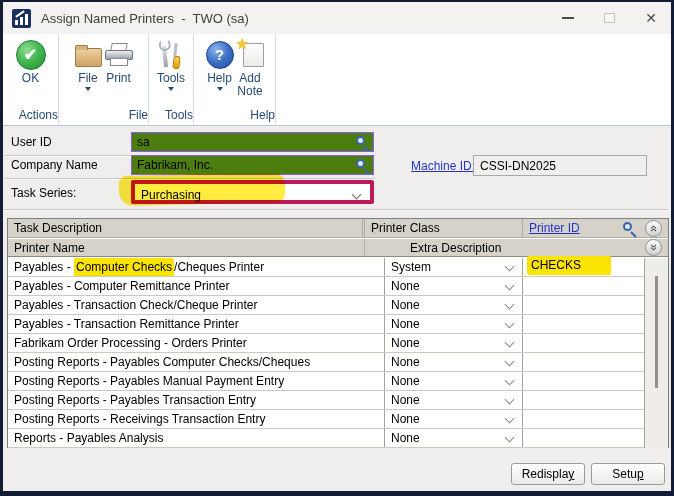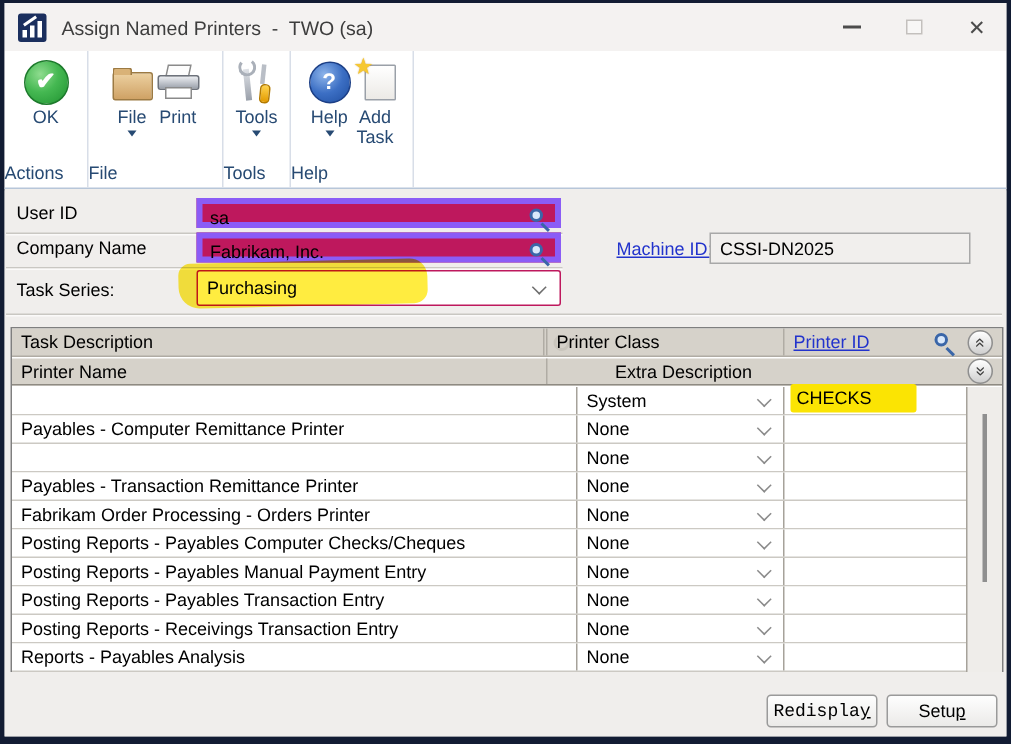--- a/index.html
+++ b/index.html
@@ -35,21 +35,21 @@
     background:#ffffff; border-bottom:1px solid #b7c6d9; display:flex;
   }
   .rgroup { display:flex; flex-direction:column; border-right:1px solid #d8dee8; }
   .rgroup.filler { flex:1; border-right:none; }
   .g-actions{ width:56px; } .g-file{ width:90px; } .g-tools{ width:45px; } .g-help{ width:82px; }
   .rbuttons { flex:1; display:flex; justify-content:center; align-items:flex-start; gap:3px; padding-top:3px; }
   .rbtn { display:flex; flex-direction:column; align-items:center; cursor:default; }
   .ricon-area { height:35px; display:flex; align-items:center; justify-content:center; }
   .rlabel { font-size:12px; color:#274a73; line-height:13px; text-align:center; }
   .drop-arrow { margin-top:2px; width:0; height:0; border-left:3px solid transparent; border-right:3px solid transparent; border-top:4px solid #274a73; }
-  .rgrouplabel { height:18px; font-size:12px; color:#274a73; text-align:left; line-height:16px; }
+  .rgrouplabel { height:18px; font-size:12px; color:#274a73; text-align:right; line-height:16px; }
 
   
   .icon-ok { width:30px; height:30px; border-radius:50%; border:1px solid #1d7a2c;
     background:radial-gradient(circle at 35% 30%, #8fdc8f 0%, #45b852 45%, #1f9230 100%);
     color:#fff; font-size:16px; font-weight:bold; text-align:center; line-height:28px; }
   .icon-folder { position:relative; width:27px; height:19px; margin-top:5px;
     background:linear-gradient(#ecd0a0,#cfa265); border:1px solid #9c7a43; border-radius:2px; }
   .icon-folder:before { content:""; position:absolute; left:-1px; top:-4px; width:11px; height:4px;
     background:#d9b277; border:1px solid #9c7a43; border-bottom:none; border-radius:2px 2px 0 0; }
   .icon-printer { position:relative; width:28px; height:24px; }
@@ -65,32 +65,32 @@
     background:radial-gradient(circle at 35% 30%, #8db4ea 0%, #3c6fc4 50%, #1f4ea0 100%);
     color:#fff; font-size:15px; font-weight:bold; text-align:center; line-height:26px; }
   .icon-note { position:relative; width:21px; height:24px; margin-left:6px; background:linear-gradient(#ffffff,#eceae6); border:1px solid #9aa0a8; border-radius:1px; }
   .icon-note .star { position:absolute; left:-8px; top:-9px; font-size:15px; color:#f6c832; text-shadow:0 0 1px #c98f1b; }
 
   
   .bodyarea { position:absolute; left:0; top:125px; right:0; bottom:0; background:#f0eeec; font-size:12px; color:#000; }
   .flabel { position:absolute; font-size:12px; color:#000; }
   .etch { position:absolute; height:2px; border-top:1px solid #c9c7c2; border-bottom:1px solid #fbfaf9; }
 
-  .ibox { position:absolute; background:#be185d; border:4px solid #8b5cf6; }
+  .ibox { position:absolute; background:#4d7c0f; border:1px solid #8b5cf6; }
   .ibox .val { position:absolute; left:5px; top:2px; font-size:12px; }
   .lookup { position:absolute; right:2px; top:2px; width:16px; height:15px; }
   .mag { position:relative; width:15px; height:15px; }
   .mag .lens { position:absolute; left:1px; top:1px; width:9px; height:9px; border:2px solid #3a66a8; border-radius:50%; background:#d9e8fb; }
   .mag .handle { position:absolute; left:9px; top:10px; width:7px; height:2px; background:#3a66a8; transform:rotate(45deg); transform-origin:left center; }
 
   .rofield { position:absolute; background:#f1efed; border:1px solid #a8a8a8; }
   .rofield .val { position:absolute; left:6px; top:3px; }
   .linklabel { position:absolute; color:#2233cc; text-decoration:underline; font-size:12px; }
 
-  .combo { position:absolute; background:#fff; border:1px solid #be185d; border-radius:2px; }
+  .combo { position:absolute; background:#fff; border:4px solid #be185d; border-radius:2px; }
   .combo .val { position:absolute; left:6px; top:4px; z-index:2; }
   .chev { position:absolute; width:7px; height:7px; border-right:1px solid #6e6e6e; border-bottom:1px solid #6e6e6e; transform:rotate(45deg); }
   .combo .chev { right:10px; top:7px; }
 
   .swatch { position:absolute; background:#ffe600; opacity:0.75; mix-blend-mode:multiply;
     border-radius:8px 12px 9px 14px; transform:rotate(-1.4deg); z-index:3; pointer-events:none; }
 
   mark.hl { background:#fbe403; color:#000; padding:2px 2px 3px 2px; border-radius:2px; }
   mark.hl-id { background:#fbe403; color:#000; padding:2px 30px 3px 4px; border-radius:2px; }
 
@@ -204,21 +204,21 @@
           <span class="rlabel">Help</span>
           <span class="drop-arrow"></span>
         </div>
         <div class="rbtn">
           <span class="ricon-area">
               <span class="icon-note">
                 <span class="star">★</span>
               </span>
             </span>
           <span class="rlabel">Add</span>
-          <span class="rlabel">Task</span>
+          <span class="rlabel">Note</span>
         </div>
       </div>
       <div class="rgrouplabel">Help</div>
     </div>
 
     <div class="rgroup filler"></div>
   </div>
 
   <div class="bodyarea">
 
@@ -262,31 +262,33 @@
       </div>
       <div class="ghead r2">
         <div class="hcell" style="left:0; width:376px;">Printer Name</div>
         <div class="hcell vline" style="left:356px; width:260px;padding-left:45px;">Extra Description</div>
         <span class="roundbtn down" style="left:637px; top:0;"><span>«</span></span>
       </div>
 
       <div class="gbody">
 
         <div class="grow" style="top:0;">
+          <div class="cell-task"><span>Payables - </span><mark class="hl">Computer Checks</mark><span>/Cheques Printer</span></div>
           <div class="cell-class"><span>System</span><span class="chev"></span></div>
           <div class="cell-id"><mark class="hl-id">CHECKS</mark></div>
         </div>
 
         <div class="grow" style="top:19px;">
           <div class="cell-task">Payables - Computer Remittance Printer</div>
           <div class="cell-class"><span>None</span><span class="chev"></span></div>
           <div class="cell-id"></div>
         </div>
 
         <div class="grow" style="top:38px;">
+          <div class="cell-task">Payables - Transaction Check/Cheque Printer</div>
           <div class="cell-class"><span>None</span><span class="chev"></span></div>
           <div class="cell-id"></div>
         </div>
 
         <div class="grow" style="top:57px;padding-left:45px;">
           <div class="cell-task">Payables - Transaction Remittance Printer</div>
           <div class="cell-class"><span>None</span><span class="chev"></span></div>
           <div class="cell-id"></div>
         </div>
 
@@ -325,17 +327,17 @@
           <div class="cell-class"><span>None</span><span class="chev"></span></div>
           <div class="cell-id"></div>
         </div>
 
         <div class="scrollstrip">
           <div class="thumbline"></div>
         </div>
       </div>
     </div>
 
-    <div class="pushbtn" style="left:508px; top:336px;font-family:Liberation Mono, monospace;"><span>Redispla</span><span class="keych">y</span></div>
+    <div class="pushbtn" style="left:508px; top:336px;"><span>Redispla</span><span class="keych">y</span></div>
     <div class="pushbtn" style="left:588px; top:336px;"><span>Setu</span><span class="keych">p</span></div>
 
   </div>
 </div>
 
 </body></html>

